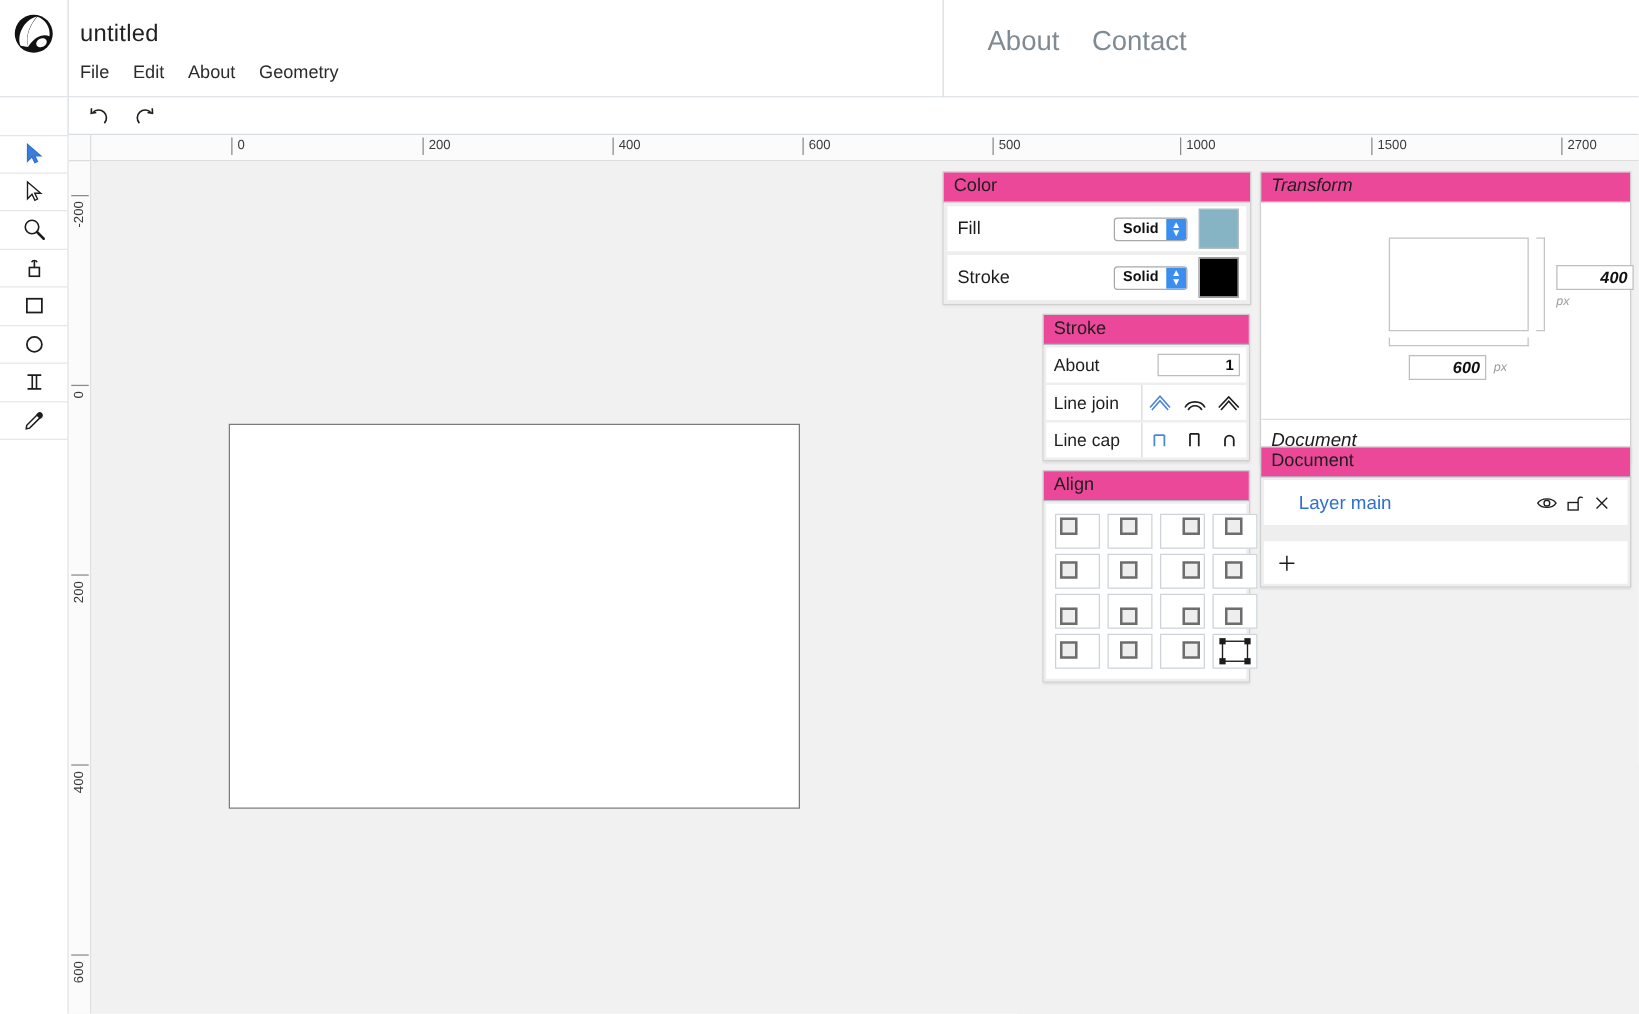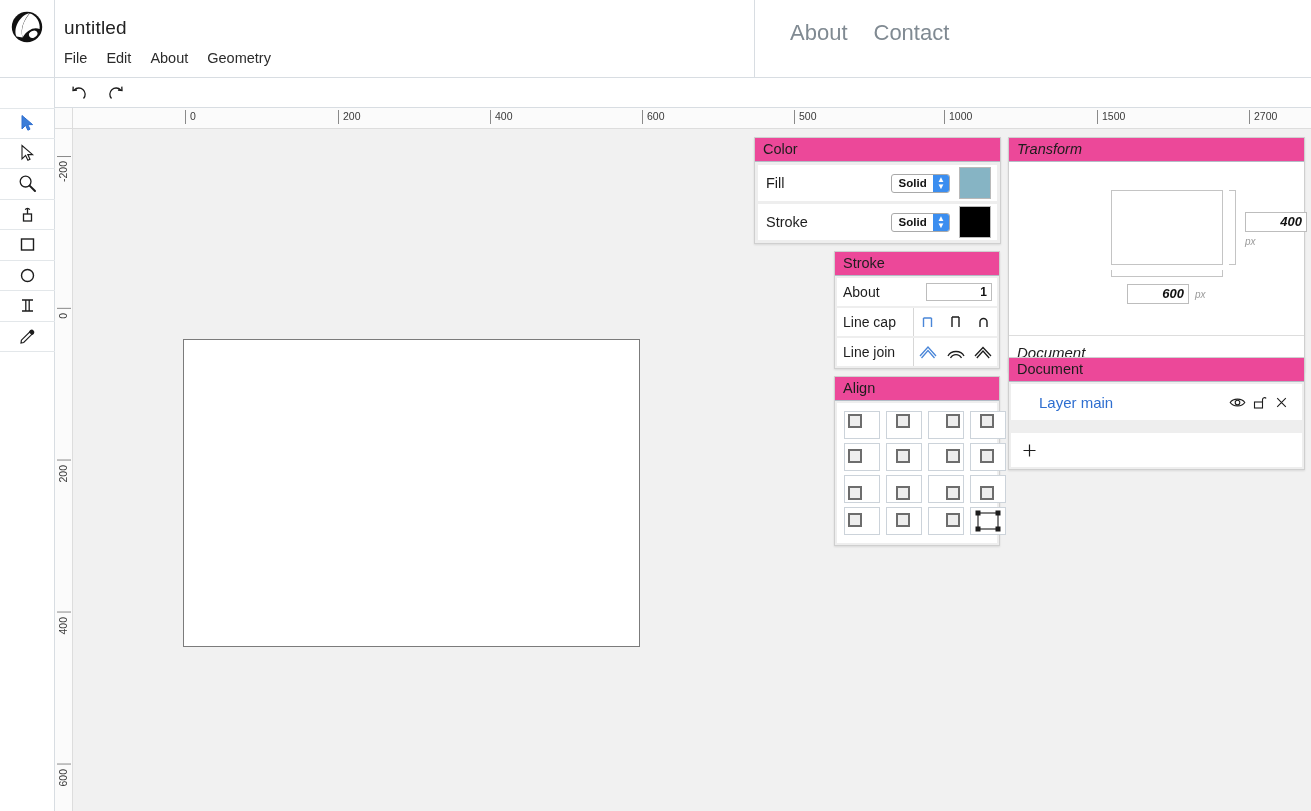--- a/index.html
+++ b/index.html
@@ -382,59 +382,59 @@
     <div class="panel-body" style="padding:2px;">
 
       <div class="srow">
         <div class="sl">About</div>
         <div class="sv">
           <span class="ninput" style="width:66px;">1</span>
         </div>
       </div>
 
       <div class="srow">
-        <div class="sl">Line cap</div>
-        <div class="capcells">
-          <div class="capcell">
-            <svg width="19" height="18" viewBox="0 0 19 18">
-              <path d="M5.5 14 L5.5 5 M13.5 14 L13.5 5 M5.5 5 L13.5 5" fill="none" stroke="#4a86d8" stroke-width="1.4"></path>
-            </svg>
-          </div>
-          <div class="capcell">
-            <svg width="19" height="18" viewBox="0 0 19 18">
-              <path d="M6 14 L6 4 M13 14 L13 4 M6 4 L13 4" fill="none" stroke="#1d1d1d" stroke-width="1.4"></path>
-            </svg>
-          </div>
-          <div class="capcell">
-            <svg width="19" height="18" viewBox="0 0 19 18">
-              <path d="M6 14 L6 9 A3.5 3.5 0 0 1 13 9 L13 14" fill="none" stroke="#1d1d1d" stroke-width="1.4"></path>
-            </svg>
-          </div>
-        </div>
-      </div>
-
-      <div class="srow">
         <div class="sl">Line join</div>
         <div class="capcells">
           <div class="capcell">
             <svg width="22" height="18" viewBox="0 0 22 18">
               <path d="M3 13 L11 4 L19 13" fill="none" stroke="#4a86d8" stroke-width="1.3"></path>
               <path d="M4.5 15 L11 7.5 L17.5 15" fill="none" stroke="#4a86d8" stroke-width="1.3"></path>
             </svg>
           </div>
           <div class="capcell">
             <svg width="22" height="18" viewBox="0 0 22 18">
               <path d="M3 13 C6 7 16 7 19 13" fill="none" stroke="#1d1d1d" stroke-width="1.3"></path>
               <path d="M5.5 15 C8 10.5 14 10.5 16.5 15" fill="none" stroke="#1d1d1d" stroke-width="1.3"></path>
             </svg>
           </div>
           <div class="capcell">
             <svg width="22" height="18" viewBox="0 0 22 18">
               <path d="M3 13 L11 4.5 L19 13" fill="none" stroke="#1d1d1d" stroke-width="1.3"></path>
               <path d="M4.8 15 L11 8 L17.2 15" fill="none" stroke="#1d1d1d" stroke-width="1.3"></path>
+            </svg>
+          </div>
+        </div>
+      </div>
+
+      <div class="srow">
+        <div class="sl">Line cap</div>
+        <div class="capcells">
+          <div class="capcell">
+            <svg width="19" height="18" viewBox="0 0 19 18">
+              <path d="M5.5 14 L5.5 5 M13.5 14 L13.5 5 M5.5 5 L13.5 5" fill="none" stroke="#4a86d8" stroke-width="1.4"></path>
+            </svg>
+          </div>
+          <div class="capcell">
+            <svg width="19" height="18" viewBox="0 0 19 18">
+              <path d="M6 14 L6 4 M13 14 L13 4 M6 4 L13 4" fill="none" stroke="#1d1d1d" stroke-width="1.4"></path>
+            </svg>
+          </div>
+          <div class="capcell">
+            <svg width="19" height="18" viewBox="0 0 19 18">
+              <path d="M6 14 L6 9 A3.5 3.5 0 0 1 13 9 L13 14" fill="none" stroke="#1d1d1d" stroke-width="1.4"></path>
             </svg>
           </div>
         </div>
       </div>
 
     </div>
   </div>
 
   <div class="panel" style="left:834px; top:376px; width:166px;">
     <div class="panel-head">Align</div>

